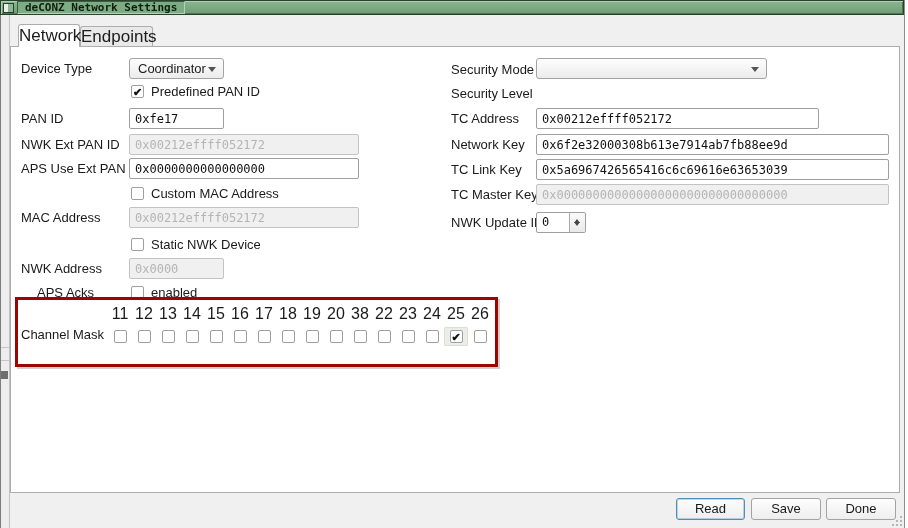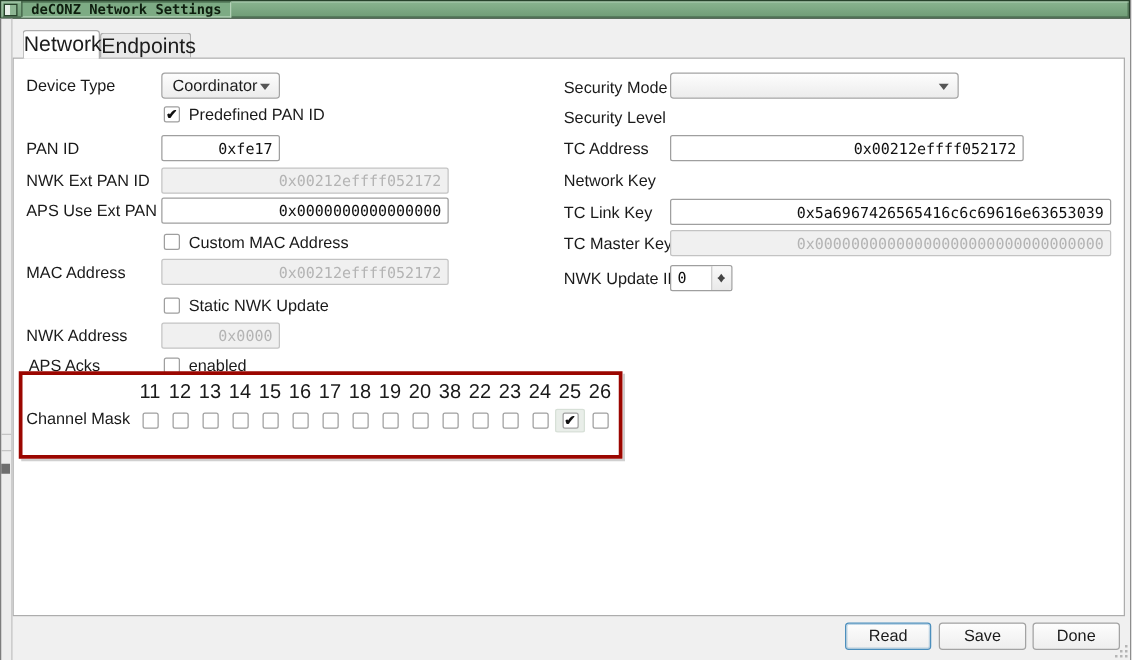--- a/index.html
+++ b/index.html
@@ -31,21 +31,21 @@
   .tab.selected { left:18px; top:24px; width:62px; height:23px; background:#ffffff; line-height:22px; z-index:3; }
   .tab.unselected { left:80px; top:26px; width:73px; height:21px; background:#e9e9e9; line-height:20px; z-index:1; }
 
   
   .page { position:absolute; left:10px; top:46px; width:890px; height:447px;
     background:#ffffff; border:1px solid #adadad; z-index:2; }
 
   .lbl { position:absolute; height:16px; font-size:13px; color:#1a1a1a; line-height:16px; white-space:nowrap; }
 
   .field { position:absolute; height:21px; border:1px solid #9f9f9f; border-radius:2px; background:#fff;
-    font-family:"DejaVu Sans Mono",monospace; font-size:12px; color:#111; padding:0 5px; outline:none;text-align:right; }
+    font-family:"DejaVu Sans Mono",monospace; font-size:12px; color:#111; padding:0 5px; outline:none; }
   .field:disabled { background:#f0f0f0; color:#b4b4b4; border-color:#c3c3c3; }
 
   .combo { position:absolute; height:21px; border:1px solid #a3a3a3; border-radius:3px;
     background:linear-gradient(#fdfdfd,#ececec); font-size:13px; color:#1c1c1c;
     line-height:19px; padding:0 22px 0 8px; white-space:nowrap; overflow:hidden; }
   .combo-arrow { position:absolute; right:7px; top:8px; width:0; height:0;
     border:4px solid transparent; border-top:5px solid #555; }
   .combo.disabled { background:#f0f0f0; color:#b9b9b9; border-color:#c6c6c6; }
   .combo.disabled .combo-arrow { border-top-color:#bcbcbc; }
 
@@ -124,27 +124,27 @@
     <input class="field" style="left: 118px; top: 111px; width: 230px;" value="0x0000000000000000">
 
     <div class="checkrow" style="left:120px; top:139px">
       <span class="cb"></span><span>Custom MAC Address</span>
     </div>
 
     <div class="lbl" style="left:10px; top:163px">MAC Address</div>
     <input class="field" style="left: 118px; top: 160px; width: 230px;" disabled="" value="0x00212effff052172">
 
     <div class="checkrow" style="left:120px; top:190px">
-      <span class="cb"></span><span>Static NWK Update</span>
+      <span class="cb"></span><span>Static NWK Device</span>
     </div>
 
     <div class="lbl" style="left:10px; top:214px">NWK Address</div>
     <input class="field" style="left: 118px; top: 211px; width: 95px;" disabled="" value="0x0000">
 
-    <div class="lbl" style="left:12px; top:238px">APS Acks</div>
+    <div class="lbl" style="left:26px; top:238px">APS Acks</div>
     <div class="checkrow" style="left:120px; top:238px">
       <span class="cb"></span><span>enabled</span>
     </div>
 
     <div class="lbl" style="left:10px; top:280px">Channel Mask</div>
     <div class="ch-grid">
         <div class="ch-col">
           <div class="ch-num">11</div>
           <div class="ch-boxwrap">
             <span class="cb"></span>
@@ -247,20 +247,21 @@
     <div class="combo" style="left:525px; top:11px; width:231px">
       <span class="combo-arrow"></span>
     </div>
 
     <div class="lbl" style="left:440px; top:39px">Security Level</div>
 
     <div class="lbl" style="left:440px; top:64px">TC Address</div>
     <input class="field" style="left: 525px; top: 61px; width: 283px;" value="0x00212effff052172">
 
     <div class="lbl" style="left:440px; top:90px">Network Key</div>
+    <input class="field" style="left: 525px; top: 87px; width: 353px;" value="0x6f2e32000308b613e7914ab7fb88ee9d">
 
     <div class="lbl" style="left:440px; top:115px">TC Link Key</div>
     <input class="field" style="left: 525px; top: 112px; width: 353px;" value="0x5a6967426565416c6c69616e63653039">
 
     <div class="lbl" style="left:440px; top:140px">TC Master Key</div>
     <input class="field" style="left: 525px; top: 137px; width: 353px;" disabled="" value="0x00000000000000000000000000000000">
 
     <div class="lbl" style="left:440px; top:168px">NWK Update ID</div>
     <div class="spin" style="left:525px; top:165px">
       <span class="spin-val">0</span>

